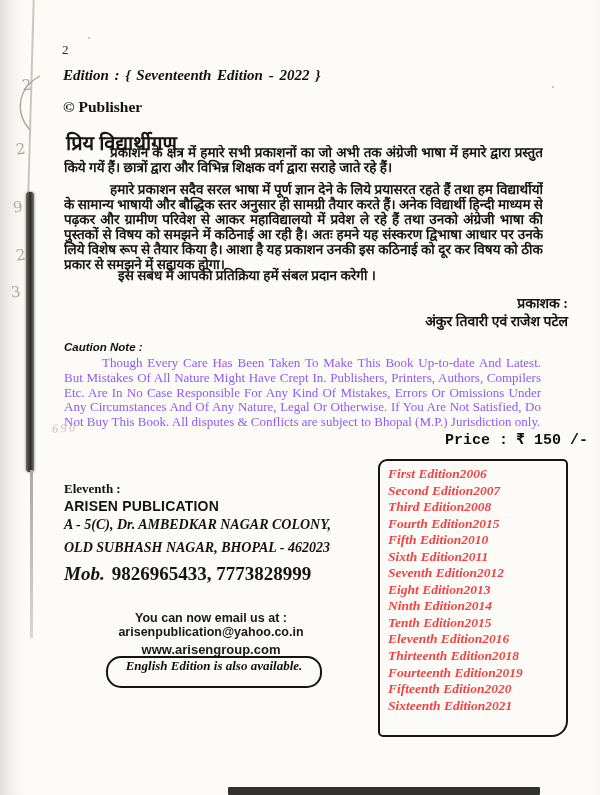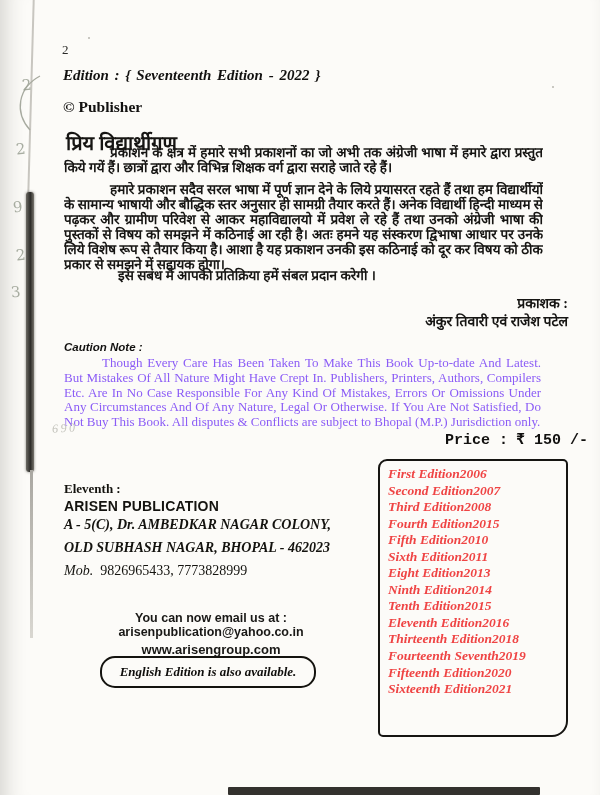--- a/index.html
+++ b/index.html
@@ -44,30 +44,30 @@
     border:2.5px solid #161512;border-radius:9px 5px 16px 5px;padding-top:5px;}
   .ed-row{display:flex;justify-content:flex-start;padding:0 22px 0 8px;
     font-weight:bold;font-style:italic;font-size:13.5px;line-height:16.55px;white-space:nowrap;color:#ef4444;}
   .ed-year{font-style:italic;}
   
   .address-block{left:64px;top:481px;color:#14130f;}
   .addr-label{font-weight:bold;font-size:13px;}
   .addr-pub{font-family:"Liberation Sans","DejaVu Sans",sans-serif;font-weight:bold;font-size:14px;letter-spacing:.2px;margin-top:1px;}
   .addr-line{font-weight:bold;font-style:italic;font-size:14px;margin-top:3px;}
   .addr-line2{margin-top:7px;}
-  .addr-mob{margin-top:7px;font-size:14px;font-weight:normal;}
+  .addr-mob{margin-top:7px;font-size:19px;font-weight:bold;}
   .addr-mob .mob-label{font-style:italic;margin-right:7px;}
   .contact-block{left:46px;top:599px;width:330px;text-align:center;
     font-family:"Liberation Sans","DejaVu Sans",sans-serif;color:#191816;}
   .contact-line1{font-size:12.5px;font-weight:600;margin-top:12px;}
   .contact-line1 .email{font-weight:800;}
   .contact-line2{font-size:13px;font-weight:800;margin-top:3px;}
   
-  .english-box{left:100px;top:656px;width:216px;height:32px;box-sizing:border-box;
-    border:2.5px solid #14130f;border-radius:15px;display:flex;align-items:center;justify-content:center;}
+  .english-box{left:106px;top:656px;width:216px;height:32px;box-sizing:border-box;
+    border:2.5px solid #14130f;border-radius:15px;display:flex;align-items:flex-start;justify-content:center;}
   .english-box span{font-weight:bold;font-style:italic;font-size:13px;white-space:nowrap;color:#0f0e0c;}
 </style>
 </head>
 <body>
 
 <div class="page">
 
   <div class="abs spine-top"></div>
   <div class="abs spine-mid"></div>
   <div class="abs spine-low"></div>
@@ -130,20 +130,24 @@
     <div class="ed-row">
       <span class="ed-name">Fifth Edition</span>
       <span class="ed-year">2010</span>
     </div>
 
     <div class="ed-row">
       <span class="ed-name">Sixth Edition</span>
       <span class="ed-year">2011</span>
     </div>
 
+    <div class="ed-row">
+      <span class="ed-name">Seventh Edition</span>
+      <span class="ed-year">2012</span>
+    </div>
 
     <div class="ed-row">
       <span class="ed-name">Eight Edition</span>
       <span class="ed-year">2013</span>
     </div>
 
     <div class="ed-row">
       <span class="ed-name">Ninth Edition</span>
       <span class="ed-year">2014</span>
     </div>
@@ -158,21 +162,21 @@
       <span class="ed-year">2016</span>
     </div>
 
 
     <div class="ed-row">
       <span class="ed-name">Thirteenth Edition</span>
       <span class="ed-year">2018</span>
     </div>
 
     <div class="ed-row">
-      <span class="ed-name">Fourteenth Seventh</span>
+      <span class="ed-name">Fourteenth Edition</span>
       <span class="ed-year">2019</span>
     </div>
 
     <div class="ed-row">
       <span class="ed-name">Fifteenth Edition</span>
       <span class="ed-year">2020</span>
     </div>
 
     <div class="ed-row">
       <span class="ed-name">Sixteenth Edition</span>

